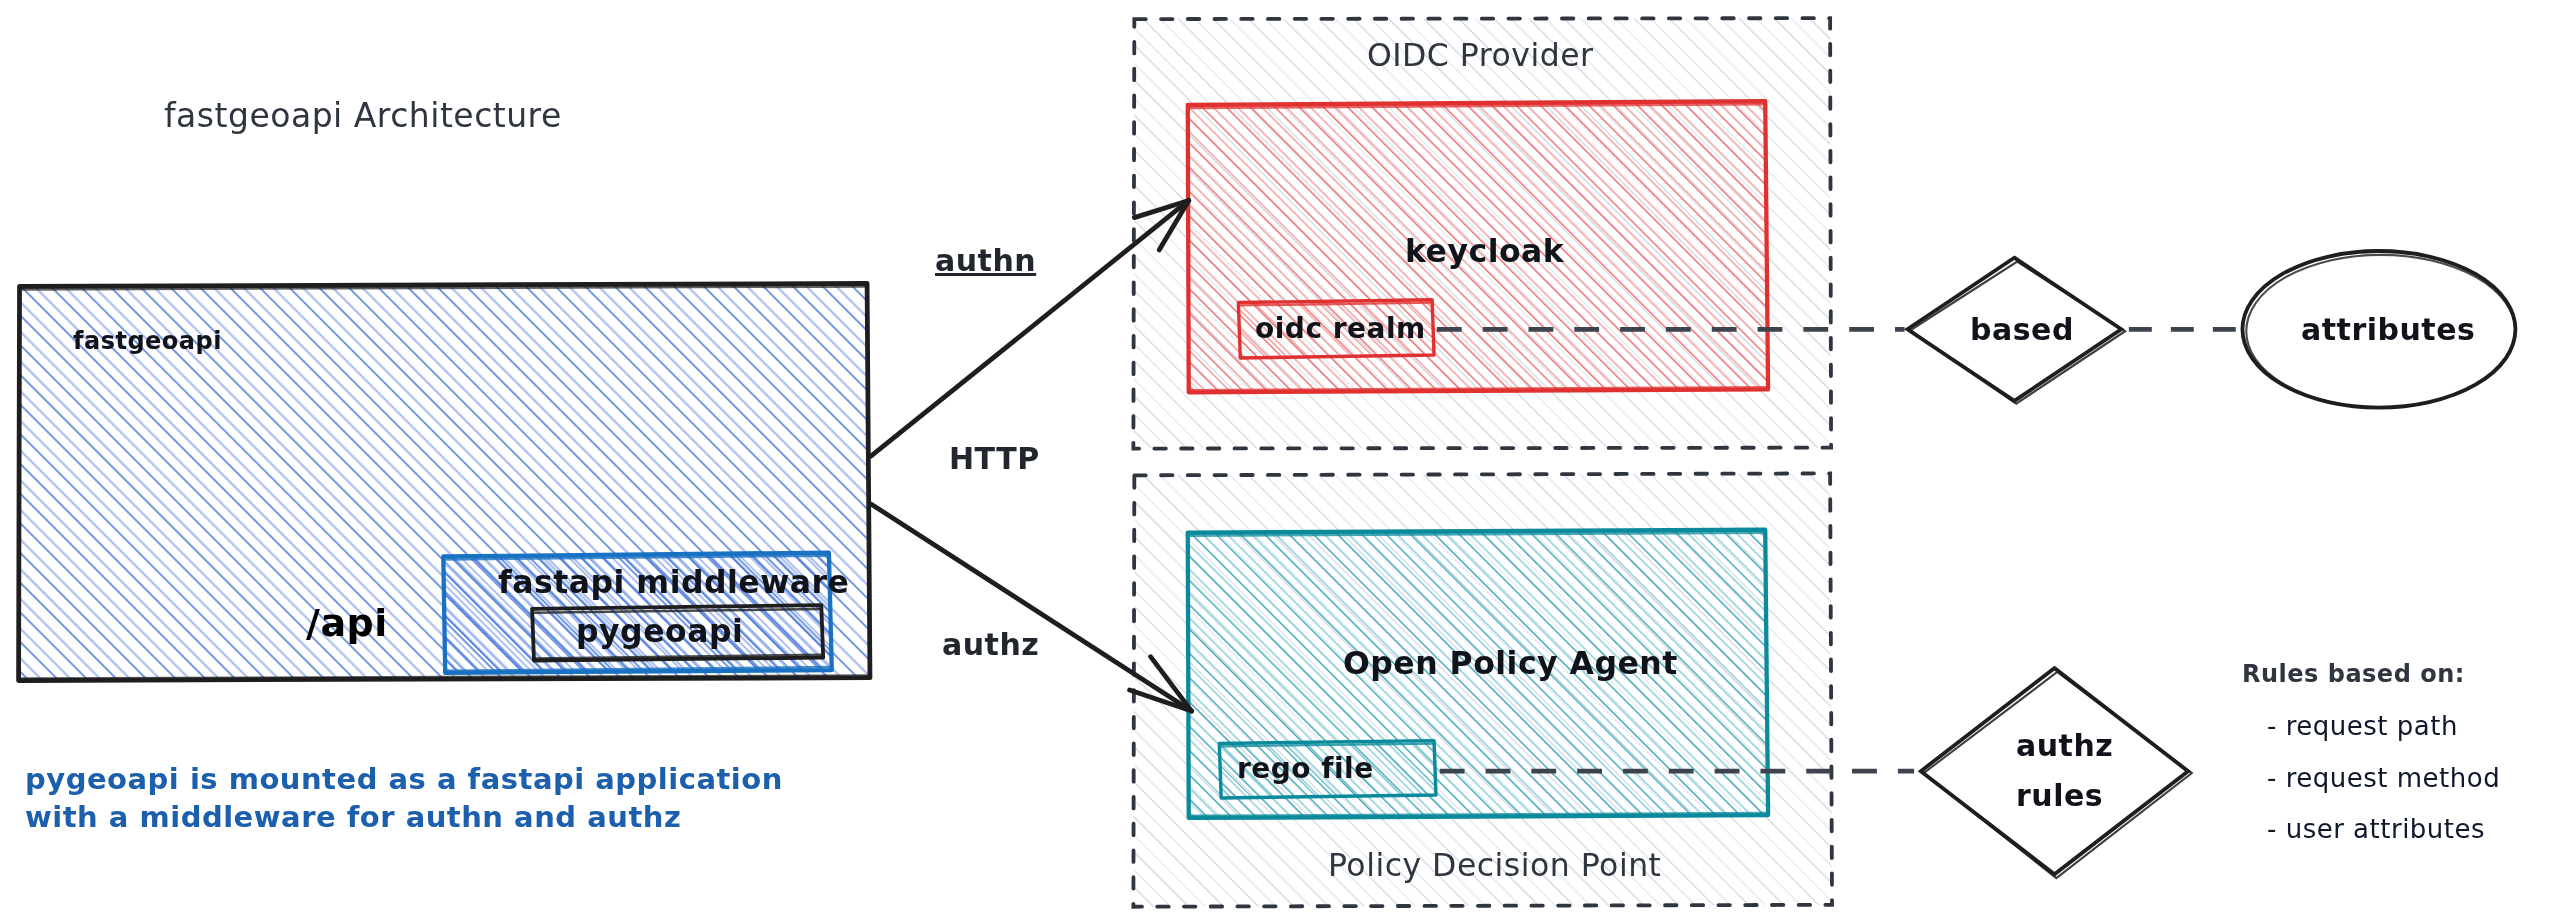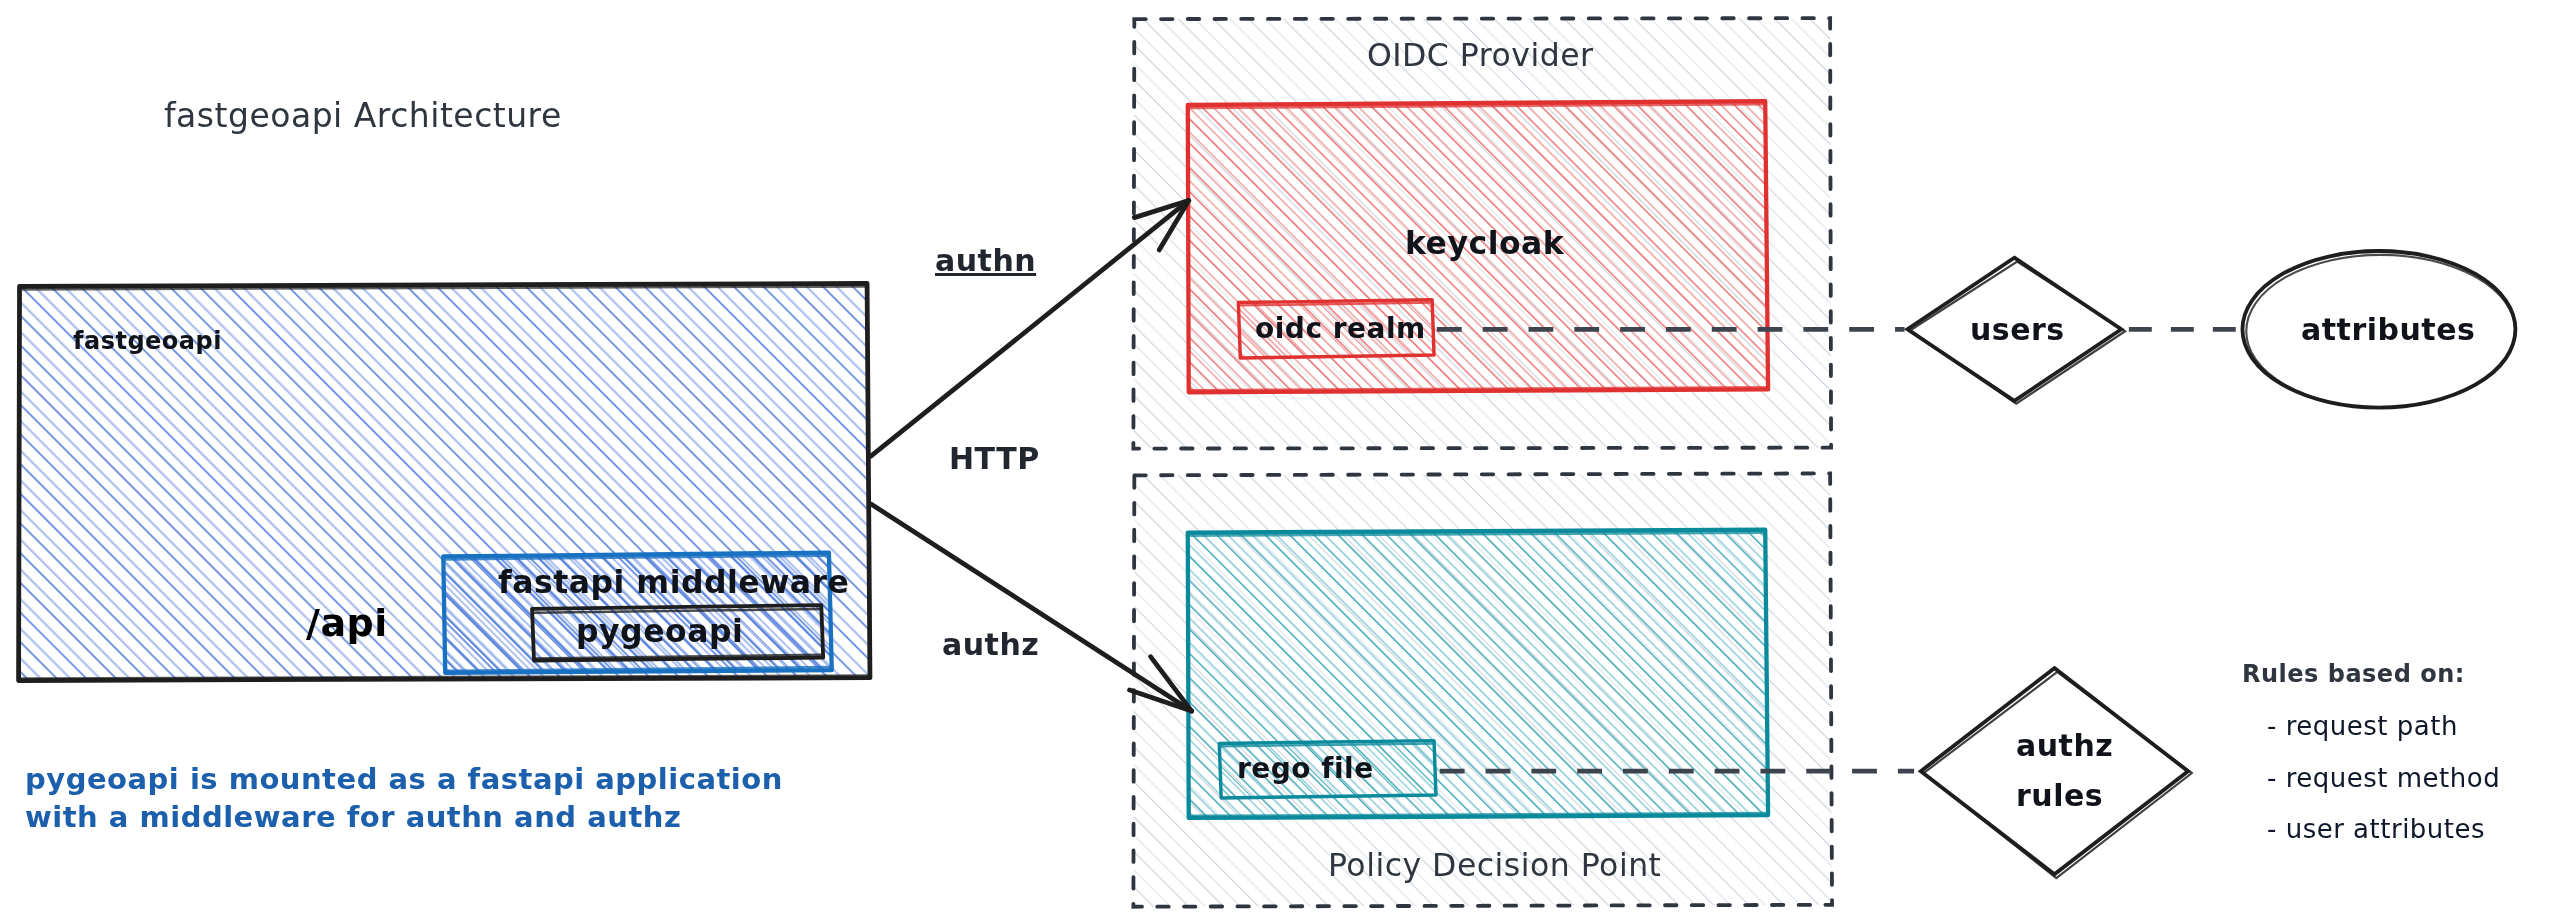--- a/index.html
+++ b/index.html
@@ -168,30 +168,31 @@
   <div class="txt hand caption" style="left:25px;top:798px;">with a middleware for authn and authz</div>
 
   <div class="txt hand arrowlabel" style="left:935px;top:246px;text-decoration:underline;">authn</div>
 
   <div class="txt hand arrowlabel" style="left:943px;top:444px;margin-left:6px;">HTTP</div>
 
   <div class="txt hand arrowlabel" style="left:942px;top:630px;">authz</div>
 
   <div class="txt hand grouplabel" style="left:1367px;top:40px;">OIDC Provider</div>
 
-  <div class="txt hand boxlabel" style="left:1405px;top:228px;">keycloak</div>
+  <div class="txt hand boxlabel" style="left:1405px;top:236px;">keycloak</div>
 
   <div class="txt hand smalllabel" style="left:1255px;top:315px;">oidc realm</div>
 
-  <div class="txt hand diamondlabel" style="left:1970px;top:315px;">users</div>
+  <div class="txt hand diamondlabel" style="left:1970px;top:315px;">based</div>
 
   <div class="txt hand diamondlabel" style="left:2301px;top:315px;">attributes</div>
 
   <div class="txt hand grouplabel" style="left:1328px;top:850px;">Policy Decision Point</div>
 
+  <div class="txt hand boxlabel" style="left:1343px;top:648px;">Open Policy Agent</div>
 
   <div class="txt hand smalllabel" style="left:1237px;top:755px;">rego file</div>
 
   <div class="txt hand diamondlabel" style="left:2016px;top:731px;">authz</div>
   <div class="txt hand diamondlabel" style="left:2016px;top:781px;">rules</div>
 
   <div class="txt hand ruleshead" style="left:2242px;top:662px;">Rules based on:</div>
   <div class="txt hand rulesitem" style="left:2267px;top:713px;">- request path</div>
   <div class="txt hand rulesitem" style="left:2267px;top:765px;">- request method</div>
   <div class="txt hand rulesitem" style="left:2267px;top:816px;">- user attributes</div>

